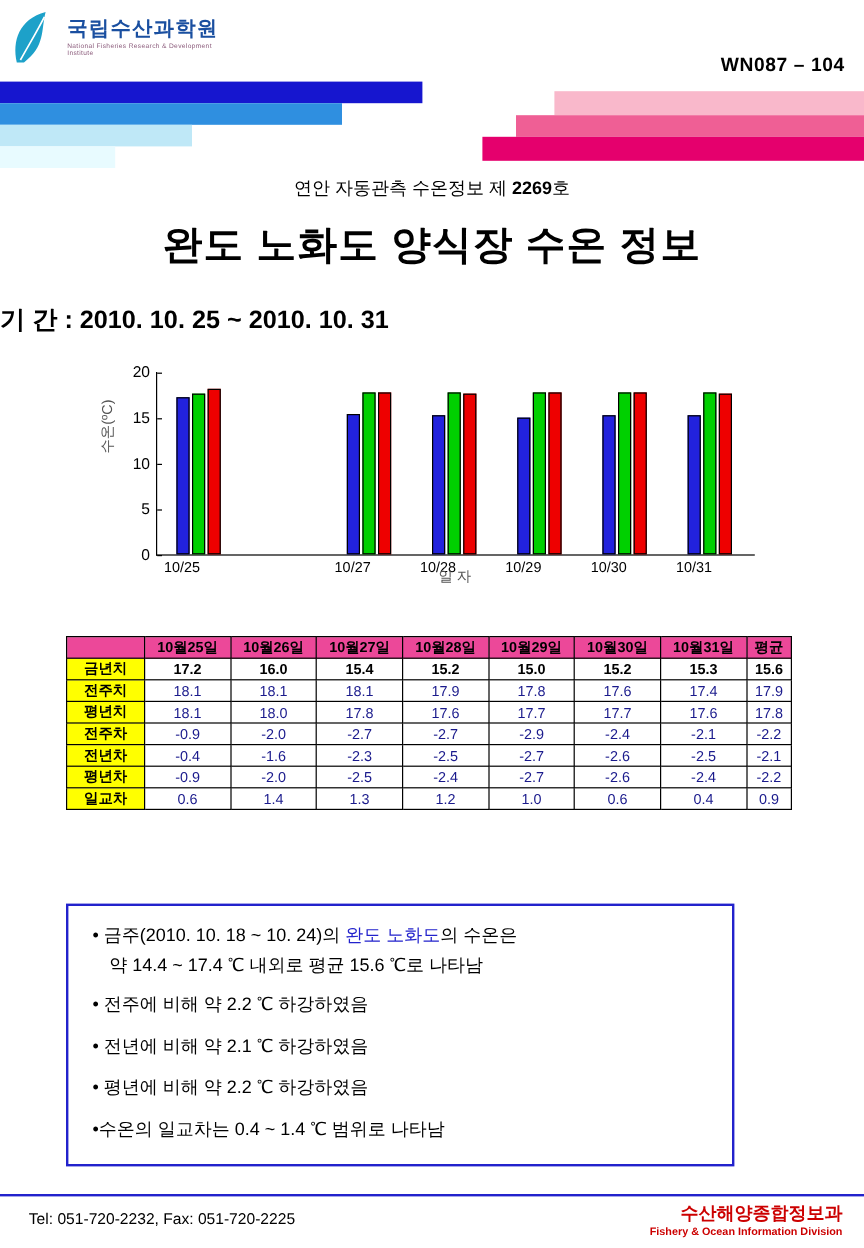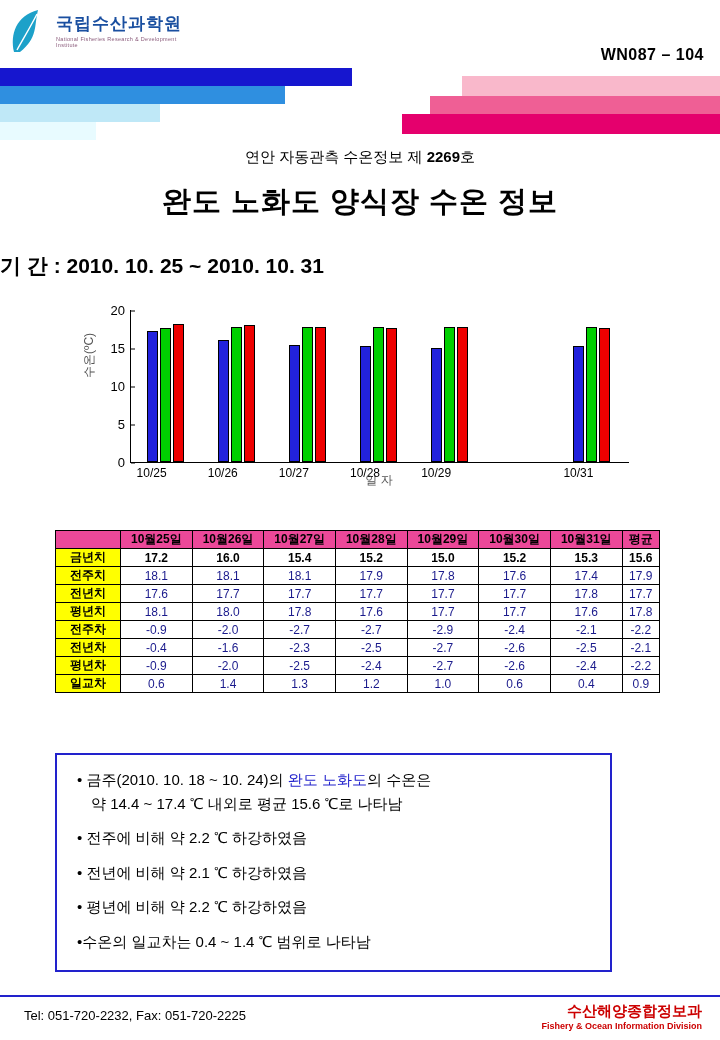--- a/index.html
+++ b/index.html
@@ -18,21 +18,21 @@
   .logo-en{position:absolute;left:48px;top:28px;font-size:5.5px;color:#8a5a7a;letter-spacing:.3px;}
   .doc-code{position:absolute;right:16px;top:46px;font-size:16px;font-weight:bold;letter-spacing:.5px;}
 
   
   .bands{position:absolute;left:0;top:62px;width:720px;height:78px;}
   .band{position:absolute;}
 
   
   .subtitle{position:absolute;top:148px;width:720px;text-align:center;font-size:15px;}
   .subtitle b{font-weight:bold;}
-  .maintitle{position:absolute;top:182px;width:720px;text-align:center;font-size:29px;font-weight:bold;letter-spacing:1px;}
+  .maintitle{position:absolute;top:182px;width:720px;text-align:center;font-size:33px;font-weight:bold;letter-spacing:1px;}
   .period{position:absolute;top:252px;width:720px;text-align:left;font-size:21px;font-weight:bold;}
 
   
   .chart-wrap{position:absolute;left:55px;top:300px;width:600px;height:195px;}
   .plot{position:absolute;left:75px;top:10px;width:498px;height:152px;border-left:1px solid #000;border-bottom:1px solid #000;background:#fff;}
   .ytick{position:absolute;right:100%;transform:translateY(-50%);padding-right:6px;font-size:13px;}
   .ytick i{position:absolute;left:100%;top:50%;width:4px;height:1px;background:#000;}
   .ylabel{position:absolute;left:26px;top:78px;transform:rotate(-90deg);transform-origin:left top;font-size:12px;color:#555;white-space:nowrap;}
   .grp{position:absolute;bottom:0;height:100%;}
   .bar{position:absolute;bottom:0;width:11px;border:1px solid #000;box-sizing:border-box;}
@@ -105,43 +105,43 @@
       <div class="ytick" style="top: 114px;">5<i></i></div>
       <div class="ytick" style="top: 76px;">10<i></i></div>
       <div class="ytick" style="top: 38px;">15<i></i></div>
       <div class="ytick" style="top: 0px; margin-left: 39px;">20<i></i></div>
       <div class="grp" style="left: 0px; width: 71.1429px;">
         <div class="bar b2010" style="height: 130.72px; left: 15.5714px;"></div>
         <div class="bar b2009" style="height: 133.76px; left: 28.5714px;"></div>
         <div class="bar bnorm" style="height: 137.56px; left: 41.5714px;"></div>
         <div class="xtick" style="left: 5.57143px;">10/25</div>
       </div>
-      <div class="grp" style="left: 71.1429px; width: 71.1429px;">
-        <div class="bar b2010" style="height: 121.6px; left: 15.5714px;"></div>
-        <div class="bar b2009" style="height: 134.52px; left: 28.5714px;"></div>
-        <div class="bar bnorm" style="height: 136.8px; left: 41.5714px;"></div>
-        <div class="xtick" style="left: 5.57143px;">10/26</div>
-      </div>
       <div class="grp" style="left: 142.286px; width: 71.1429px;">
         <div class="bar b2010" style="height: 117.04px; left: 15.5714px;"></div>
         <div class="bar b2009" style="height: 134.52px; left: 28.5714px;"></div>
         <div class="bar bnorm" style="height: 135.28px; left: 41.5714px;"></div>
         <div class="xtick" style="left: 5.57143px;">10/27</div>
       </div>
       <div class="grp" style="left: 213.429px; width: 71.1429px;">
         <div class="bar b2010" style="height: 115.52px; left: 15.5714px;"></div>
         <div class="bar b2009" style="height: 134.52px; left: 28.5714px;"></div>
         <div class="bar bnorm" style="height: 133.76px; left: 41.5714px;"></div>
         <div class="xtick" style="left: 5.57143px;">10/28</div>
       </div>
       <div class="grp" style="left: 284.571px; width: 71.1429px;">
         <div class="bar b2010" style="height: 114px; left: 15.5714px;"></div>
         <div class="bar b2009" style="height: 134.52px; left: 28.5714px;"></div>
         <div class="bar bnorm" style="height: 134.52px; left: 41.5714px;"></div>
         <div class="xtick" style="left: 5.57143px;">10/29</div>
+      </div>
+      <div class="grp" style="left: 355.714px; width: 71.1429px;">
+        <div class="bar b2010" style="height: 115.52px; left: 15.5714px;"></div>
+        <div class="bar b2009" style="height: 134.52px; left: 28.5714px;"></div>
+        <div class="bar bnorm" style="height: 134.52px; left: 41.5714px;"></div>
+        <div class="xtick" style="left: 5.57143px;">10/30</div>
       </div>
       <div class="grp" style="left: 426.857px; width: 71.1429px;">
         <div class="bar b2010" style="height: 116.28px; left: 15.5714px;"></div>
         <div class="bar b2009" style="height: 135.28px; left: 28.5714px;"></div>
         <div class="bar bnorm" style="height: 133.76px; left: 41.5714px;"></div>
         <div class="xtick" style="left: 5.57143px;">10/31</div>
       </div>
     </div>
   <div class="xlabel" style="left:75px;width:498px;">일 자</div>
 </div>
@@ -177,31 +177,20 @@
         <td class="v">18.1</td>
         <td class="v">18.1</td>
         <td class="v">18.1</td>
         <td class="v">17.9</td>
         <td class="v">17.8</td>
         <td class="v">17.6</td>
         <td class="v">17.4</td>
         <td class="v">17.9</td>
       </tr>
       <tr>
-        <td class="rh">전년치</td>
-        <td class="v">17.6</td>
-        <td class="v">17.7</td>
-        <td class="v">17.7</td>
-        <td class="v">17.7</td>
-        <td class="v">17.7</td>
-        <td class="v">17.7</td>
-        <td class="v">17.8</td>
-        <td class="v">17.7</td>
-      </tr>
-      <tr>
         <td class="rh">평년치</td>
         <td class="v">18.1</td>
         <td class="v">18.0</td>
         <td class="v">17.8</td>
         <td class="v">17.6</td>
         <td class="v">17.7</td>
         <td class="v">17.7</td>
         <td class="v">17.6</td>
         <td class="v">17.8</td>
       </tr>

